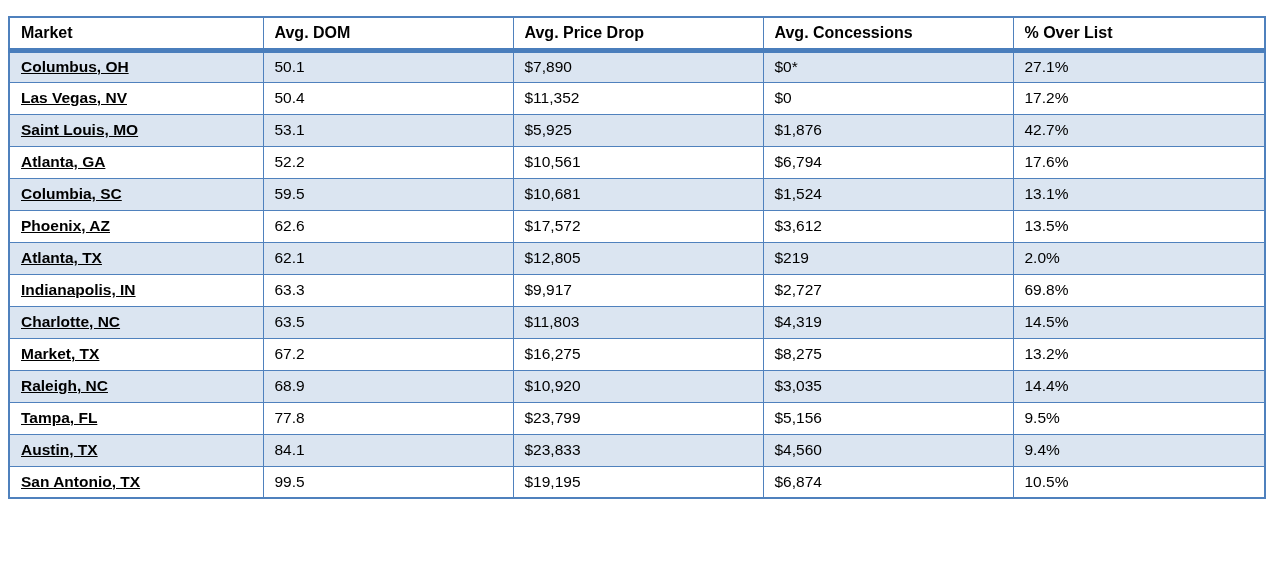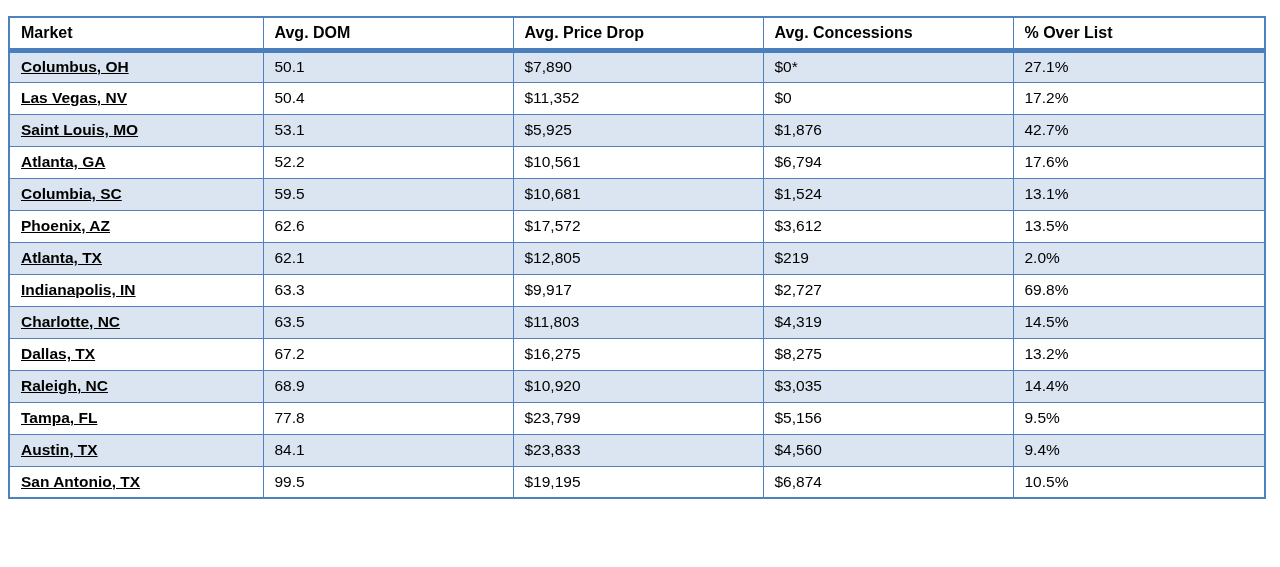--- a/index.html
+++ b/index.html
@@ -133,21 +133,21 @@
 
   <tr>
     <td class="market">Charlotte, NC</td>
     <td class="num">63.5</td>
     <td class="num">$11,803</td>
     <td class="num">$4,319</td>
     <td class="num">14.5%</td>
   </tr>
 
   <tr>
-    <td class="market">Dallas, TX</td>
+    <td class="market">Market, TX</td>
     <td class="num">67.2</td>
     <td class="num">$16,275</td>
     <td class="num">$8,275</td>
     <td class="num">13.2%</td>
   </tr>
 
   <tr>
     <td class="market">Raleigh, NC</td>
     <td class="num">68.9</td>
     <td class="num">$10,920</td>

